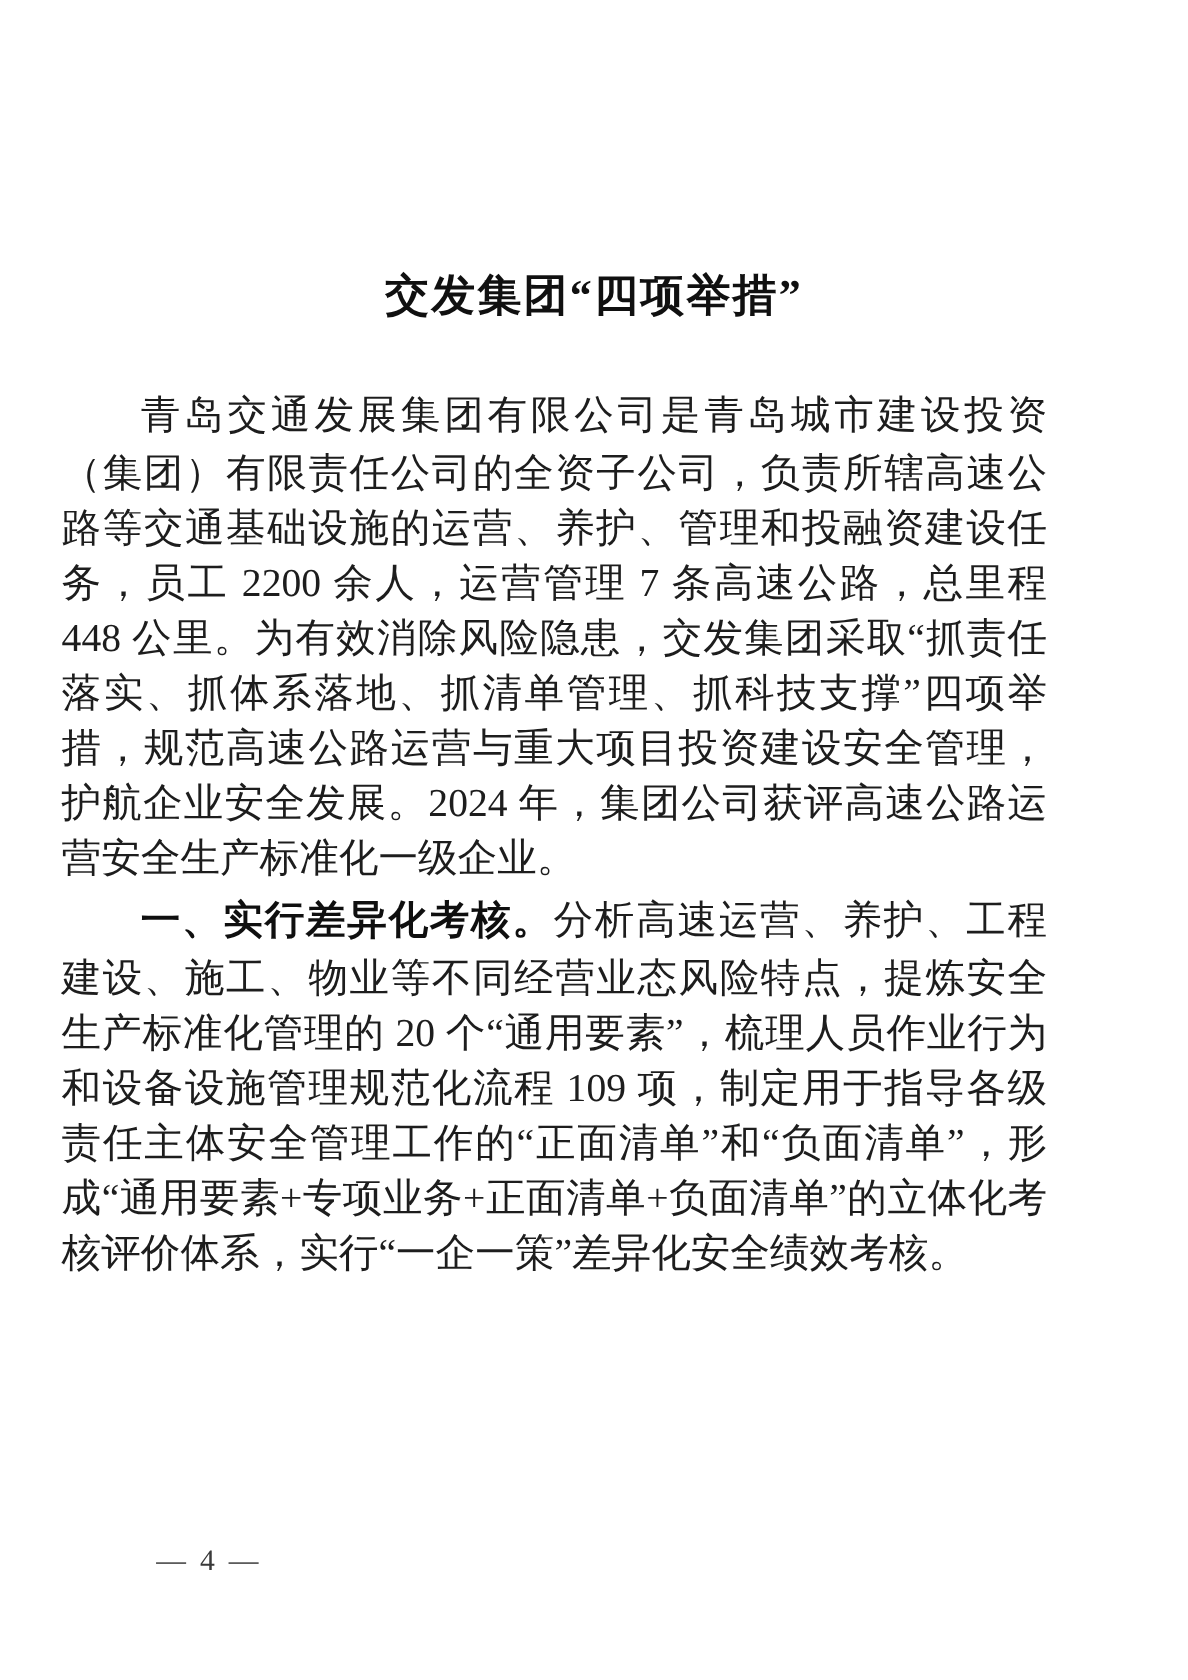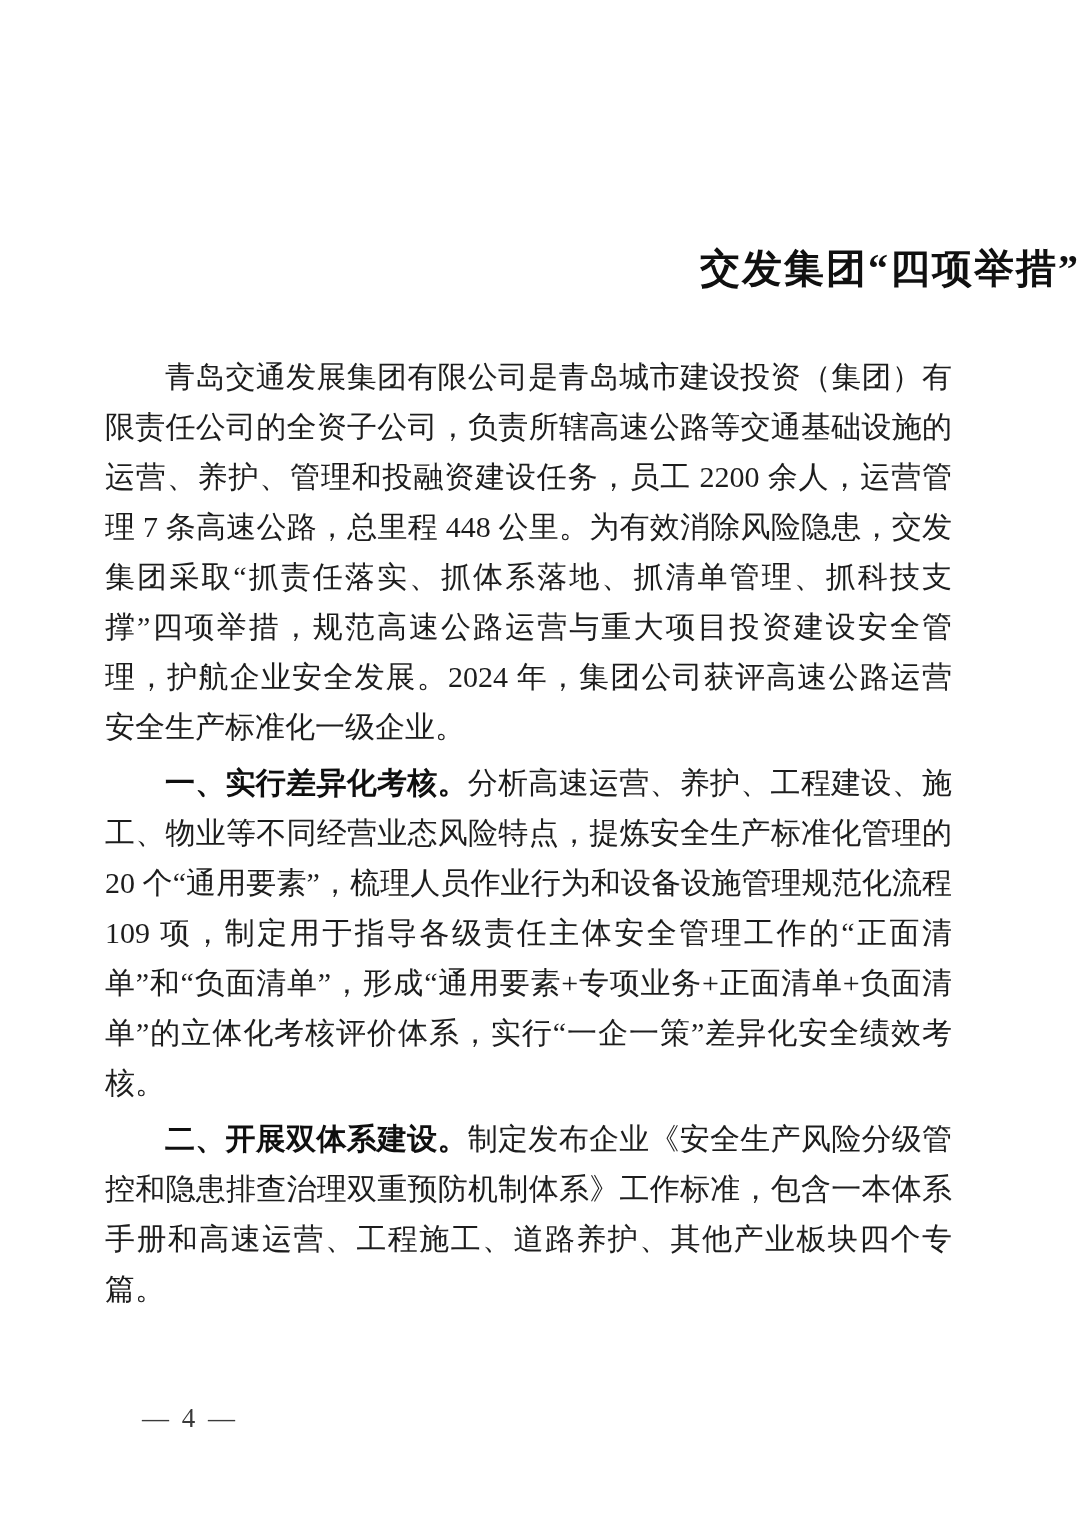--- a/index.html
+++ b/index.html
@@ -11,46 +11,46 @@
     position: relative;
     width: 1080px;
     height: 1527px;
     background: #ffffff;
     overflow: hidden;
     font-family: "Liberation Serif", "DejaVu Serif", serif;
   }
   .doc-title {
     margin: 0;
     padding-top: 242px;
-    text-align: right;
+    text-align: center;
     font-size: 40px;
     line-height: 54px;
     font-weight: 700;
     letter-spacing: 2px;
     color: #101010;
     font-family: "Liberation Serif", "DejaVu Serif", serif;
   }
   .doc-body {
-    margin: 56px 128px 0 105px;
-    font-size: 30px;
+    margin: 56px 128px 0 56px;
+    font-size: 36px;
     line-height: 50px;
     text-align: justify;
     color: #1d1d1d;
   }
   .para {
     margin: 0;
     text-indent: 2em;
   }
   .para + .para {
     margin-top: 6px;
   }
   .sec-heading {
     font-weight: 700;
     color: #0f0f0f;
-    font-family: Liberation Sans, sans-serif;
+    font-family: Liberation Mono, monospace;
   }
   .footer-page-number {
     position: absolute;
     left: 142px;
     top: 1402px;
     font-size: 27px;
     line-height: 32px;
     letter-spacing: 3px;
     color: #3a3a3a;
   }
@@ -63,19 +63,18 @@
   <h1 class="doc-title">
     <span>交发集团“四项举措”</span><br>
   </h1>
 
   <div class="doc-body">
 
     <p class="para"><span class="sec-heading"></span><span>青岛交通发展集团有限公司是青岛城市建设投资（集团）有限责任公司的全资子公司，负责所辖高速公路等交通基础设施的运营、养护、管理和投融资建设任务，员工 2200 余人，运营管理 7 条高速公路，总里程 448 公里。为有效消除风险隐患，交发集团采取“抓责任落实、抓体系落地、抓清单管理、抓科技支撑”四项举措，规范高速公路运营与重大项目投资建设安全管理，护航企业安全发展。2024 年，集团公司获评高速公路运营安全生产标准化一级企业。</span></p>
 
     <p class="para"><span class="sec-heading">一、实行差异化考核。</span><span>分析高速运营、养护、工程建设、施工、物业等不同经营业态风险特点，提炼安全生产标准化管理的 20 个“通用要素”，梳理人员作业行为和设备设施管理规范化流程 109 项，制定用于指导各级责任主体安全管理工作的“正面清单”和“负面清单”，形成“通用要素+专项业务+正面清单+负面清单”的立体化考核评价体系，实行“一企一策”差异化安全绩效考核。</span></p>
 
-    <p class="para"><span class="sec-heading">二、开展双体系建设。</span><span>制定发布企业《安全生产风险分级管控和隐患排查治理双重预防机制体系》工作标准，包含一本体系手册和高速运营、工程施工、道路养护、其他产业板块四个专篇。</span></p>
 
   </div>
 
   <div class="footer-page-number">— 4 —</div>
 
 </div>
 
 </body></html>

